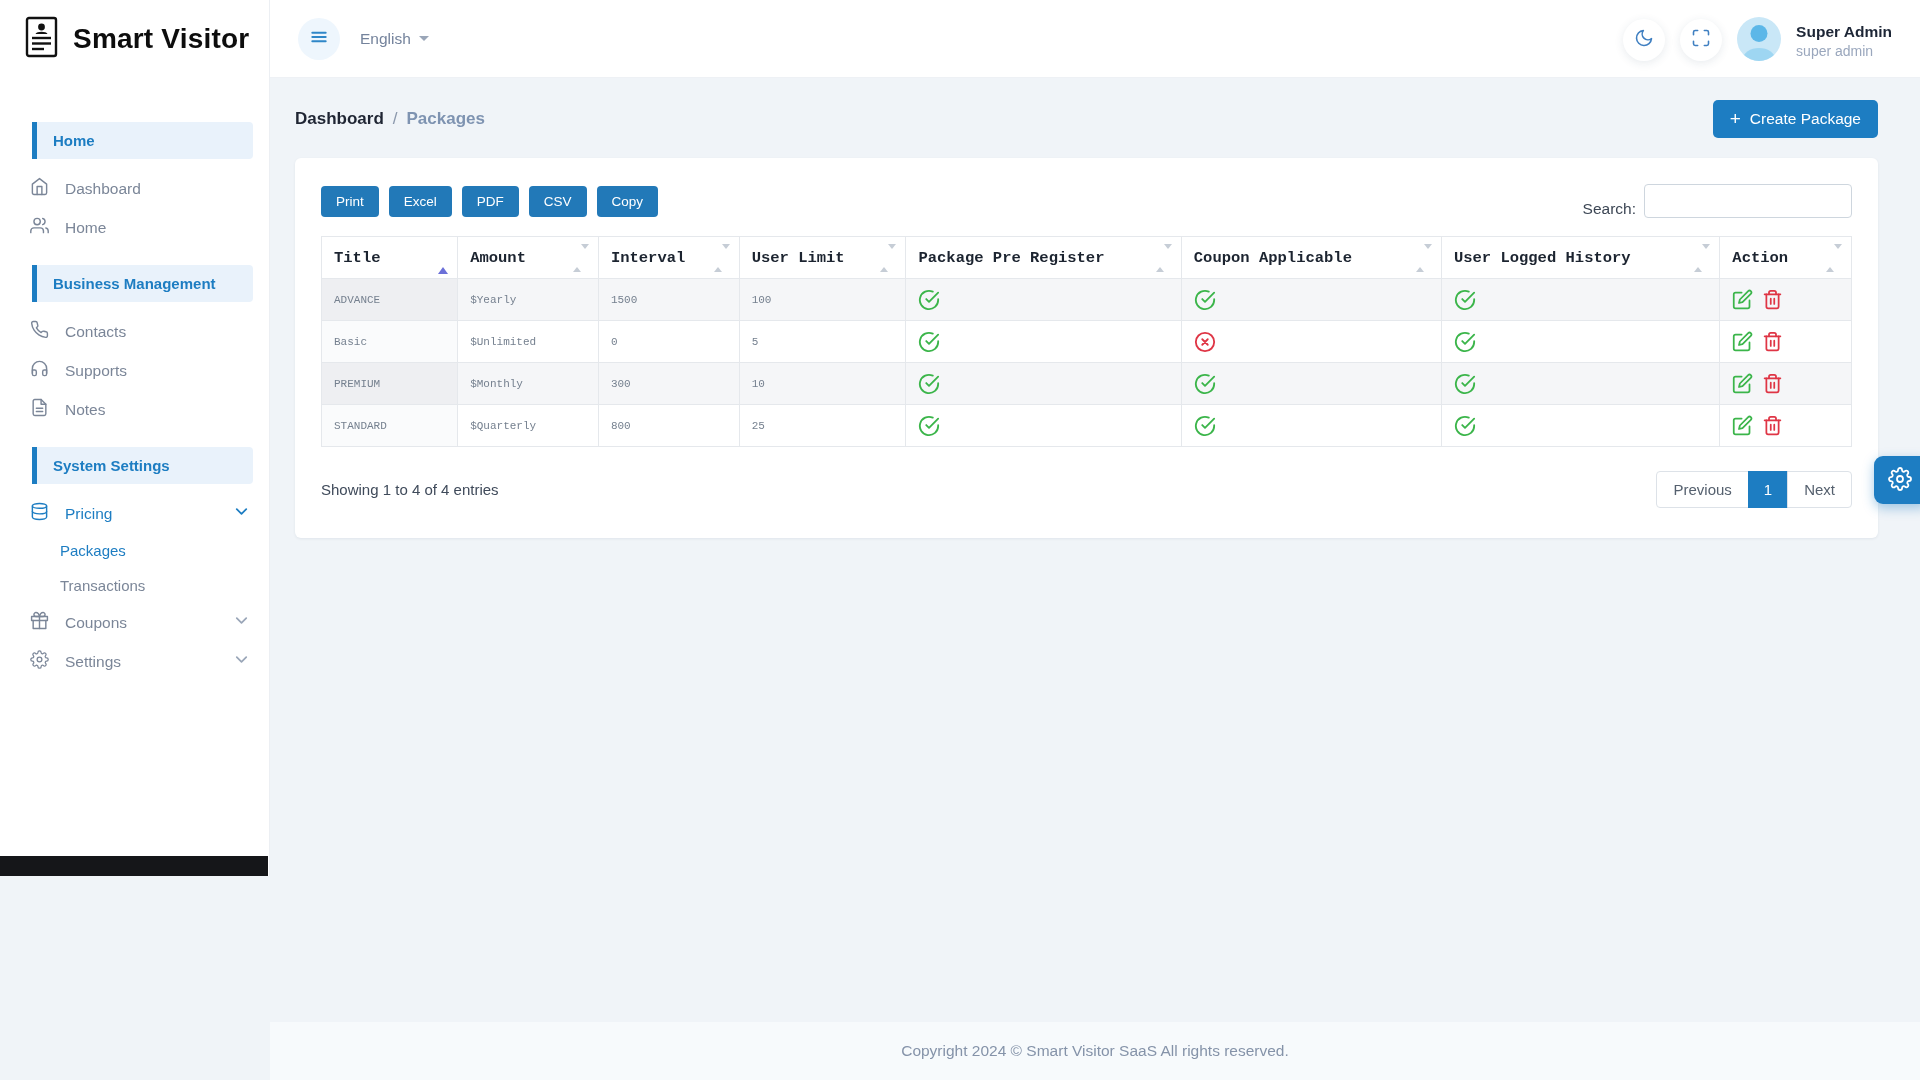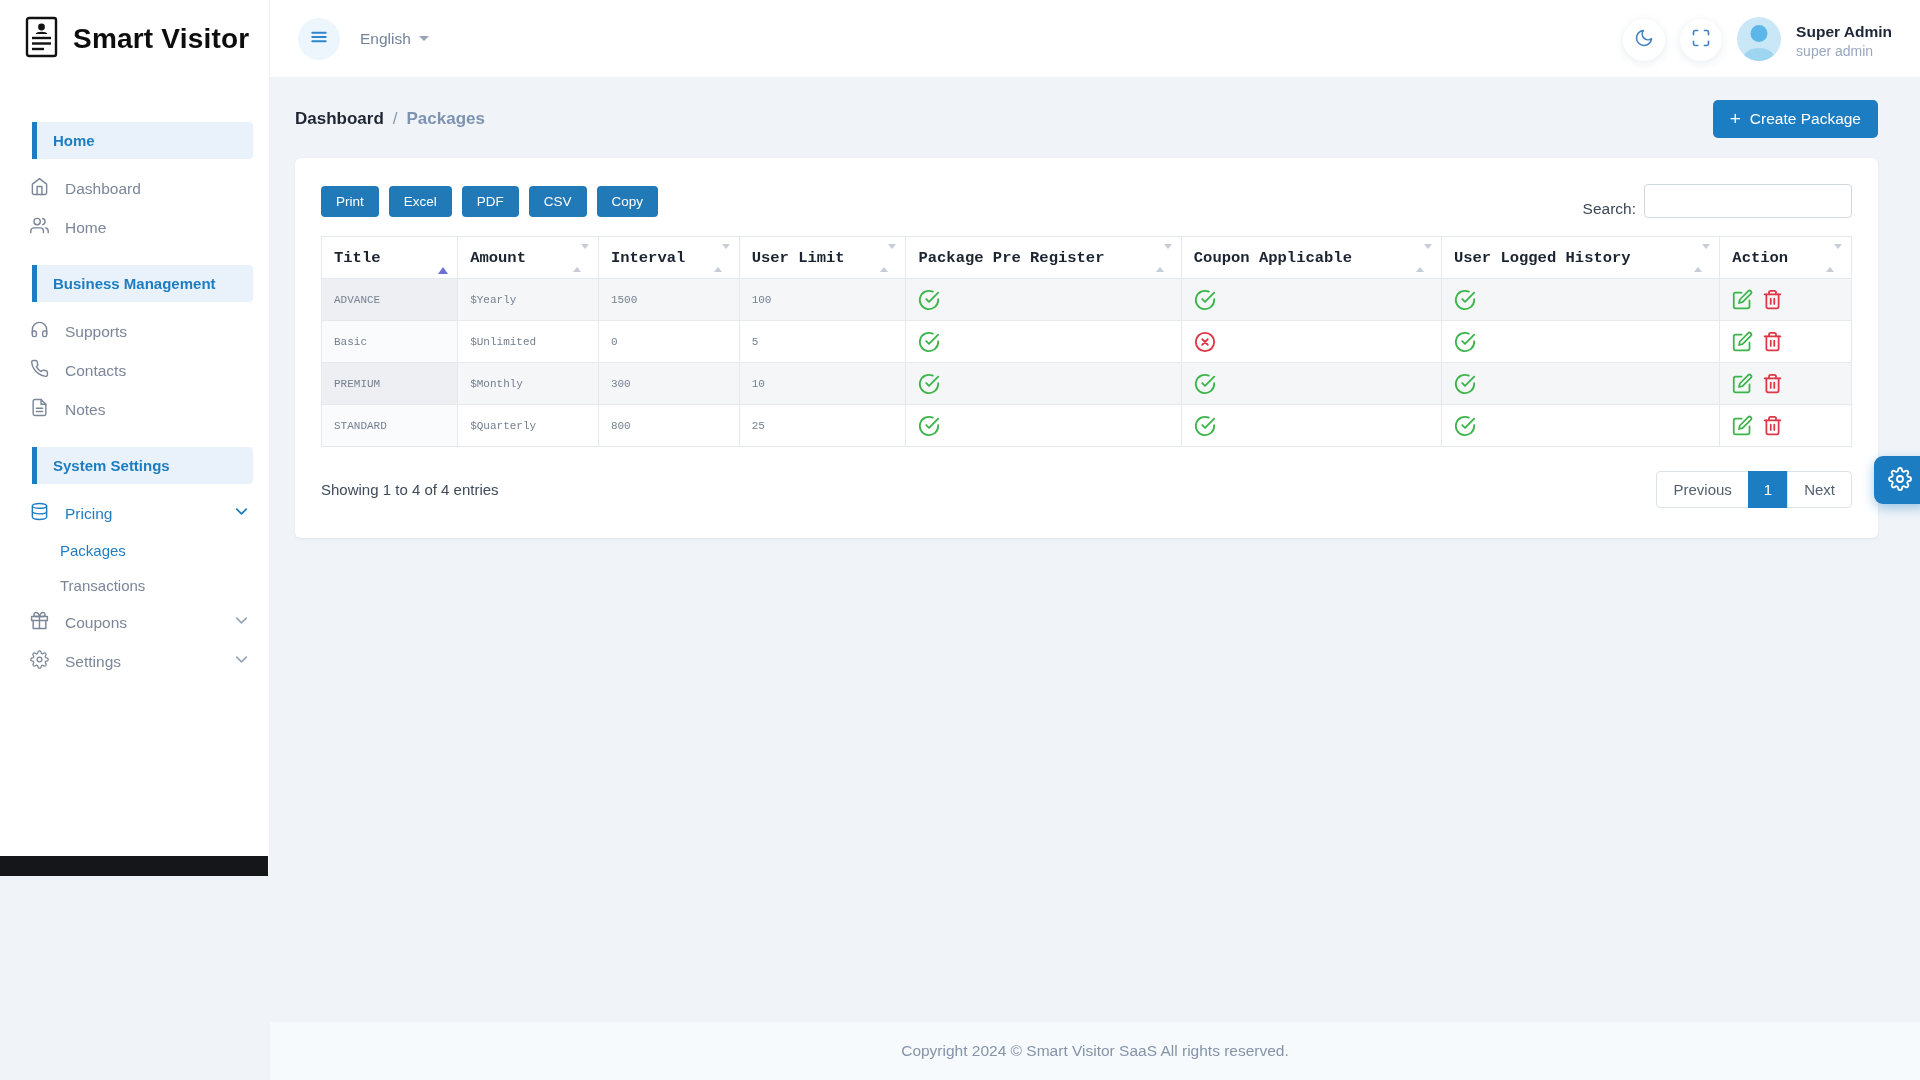--- a/index.html
+++ b/index.html
@@ -146,34 +146,34 @@
           </svg>
       </span>
       <span>Home</span>
     </div>
 
     <div class="section-pill">Business Management</div>
 
     <div class="nav-item">
       <span>
         <svg viewBox="0 0 24 24" fill="none" stroke="currentColor" stroke-width="1.8" stroke-linecap="round" stroke-linejoin="round" width="19" height="19">
+            <path d="M22 16.92v3a2 2 0 0 1-2.18 2 19.79 19.79 0 0 1-8.63-3.07 19.5 19.5 0 0 1-6-6 19.79 19.79 0 0 1-3.07-8.67A2 2 0 0 1 4.11 2h3a2 2 0 0 1 2 1.72 12.84 12.84 0 0 0 .7 2.81 2 2 0 0 1-.45 2.11L8.09 9.91a16 16 0 0 0 6 6l1.27-1.27a2 2 0 0 1 2.11-.45 12.84 12.84 0 0 0 2.81.7A2 2 0 0 1 22 16.92z"></path>
+          </svg>
+      </span>
+      <span>Contacts</span>
+    </div>
+
+    <div class="nav-item">
+      <span>
+        <svg viewBox="0 0 24 24" fill="none" stroke="currentColor" stroke-width="1.8" stroke-linecap="round" stroke-linejoin="round" width="19" height="19">
             <path d="M3 18v-6a9 9 0 0 1 18 0v6"></path>
             <path d="M21 19a2 2 0 0 1-2 2h-1a2 2 0 0 1-2-2v-3a2 2 0 0 1 2-2h3zM3 19a2 2 0 0 0 2 2h1a2 2 0 0 0 2-2v-3a2 2 0 0 0-2-2H3z"></path>
           </svg>
       </span>
       <span>Supports</span>
-    </div>
-
-    <div class="nav-item">
-      <span>
-        <svg viewBox="0 0 24 24" fill="none" stroke="currentColor" stroke-width="1.8" stroke-linecap="round" stroke-linejoin="round" width="19" height="19">
-            <path d="M22 16.92v3a2 2 0 0 1-2.18 2 19.79 19.79 0 0 1-8.63-3.07 19.5 19.5 0 0 1-6-6 19.79 19.79 0 0 1-3.07-8.67A2 2 0 0 1 4.11 2h3a2 2 0 0 1 2 1.72 12.84 12.84 0 0 0 .7 2.81 2 2 0 0 1-.45 2.11L8.09 9.91a16 16 0 0 0 6 6l1.27-1.27a2 2 0 0 1 2.11-.45 12.84 12.84 0 0 0 2.81.7A2 2 0 0 1 22 16.92z"></path>
-          </svg>
-      </span>
-      <span>Contacts</span>
     </div>
 
     <div class="nav-item">
       <span>
         <svg viewBox="0 0 24 24" fill="none" stroke="currentColor" stroke-width="1.8" stroke-linecap="round" stroke-linejoin="round" width="19" height="19">
             <path d="M14 2H6a2 2 0 0 0-2 2v16a2 2 0 0 0 2 2h12a2 2 0 0 0 2-2V8z"></path>
             <polyline points="14 2 14 8 20 8"></polyline>
             <line x1="16" y1="13" x2="8" y2="13"></line>
             <line x1="16" y1="17" x2="8" y2="17"></line>
           </svg>

